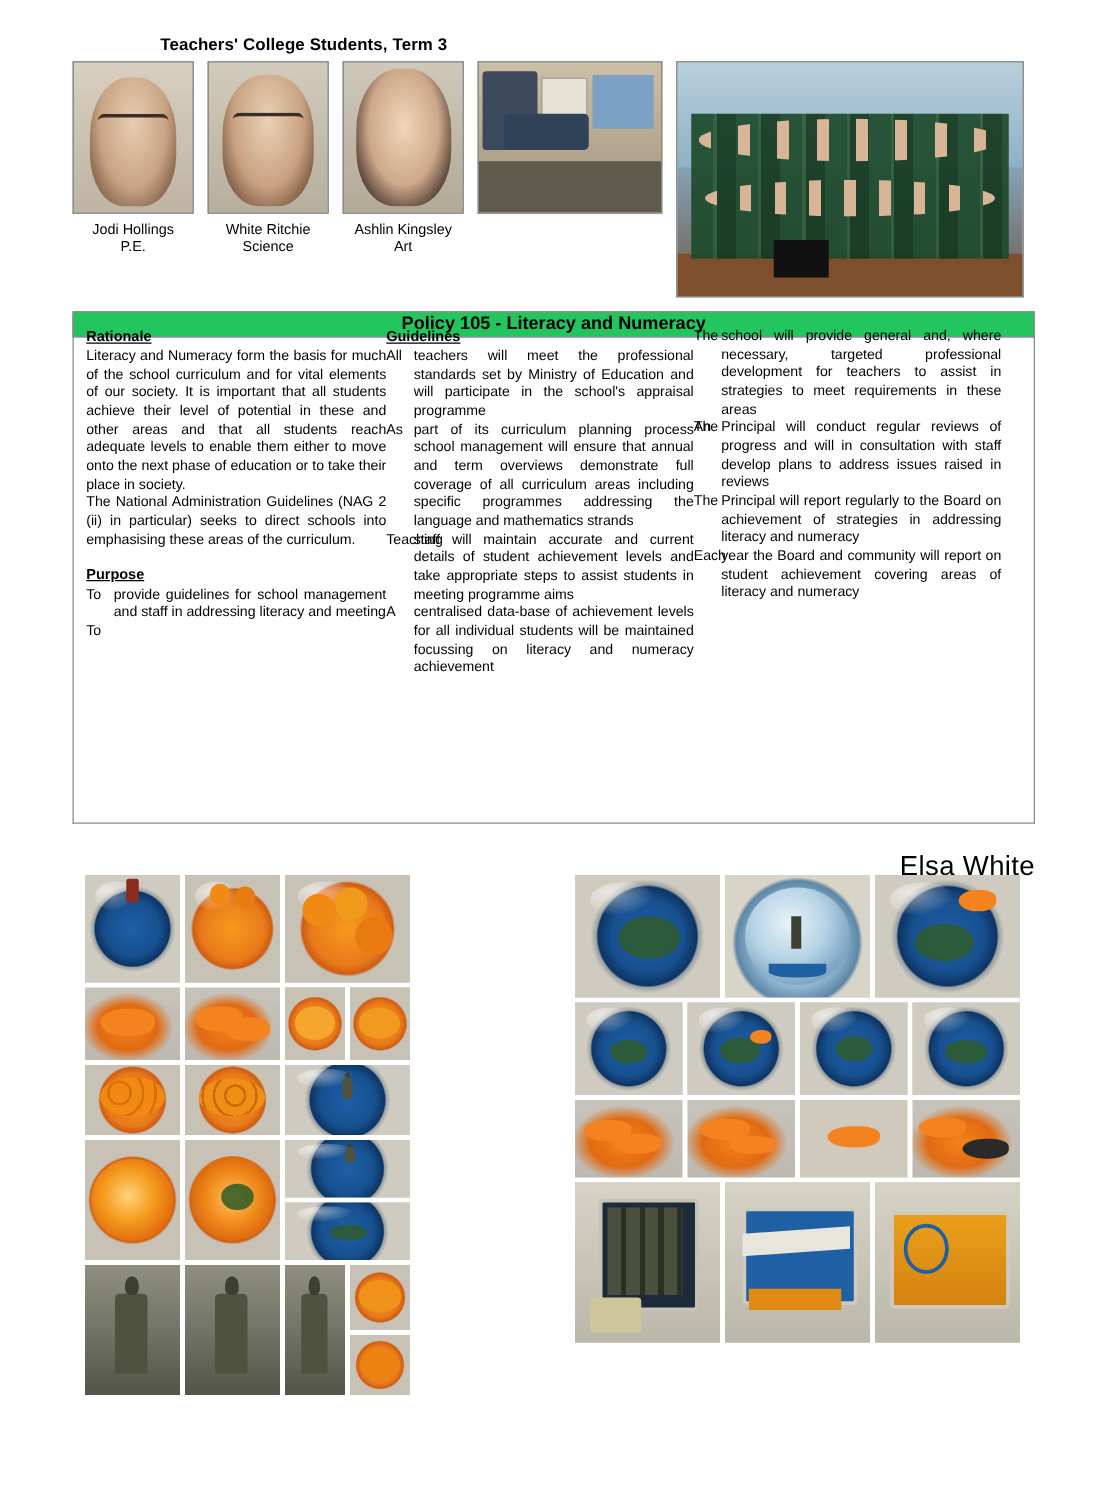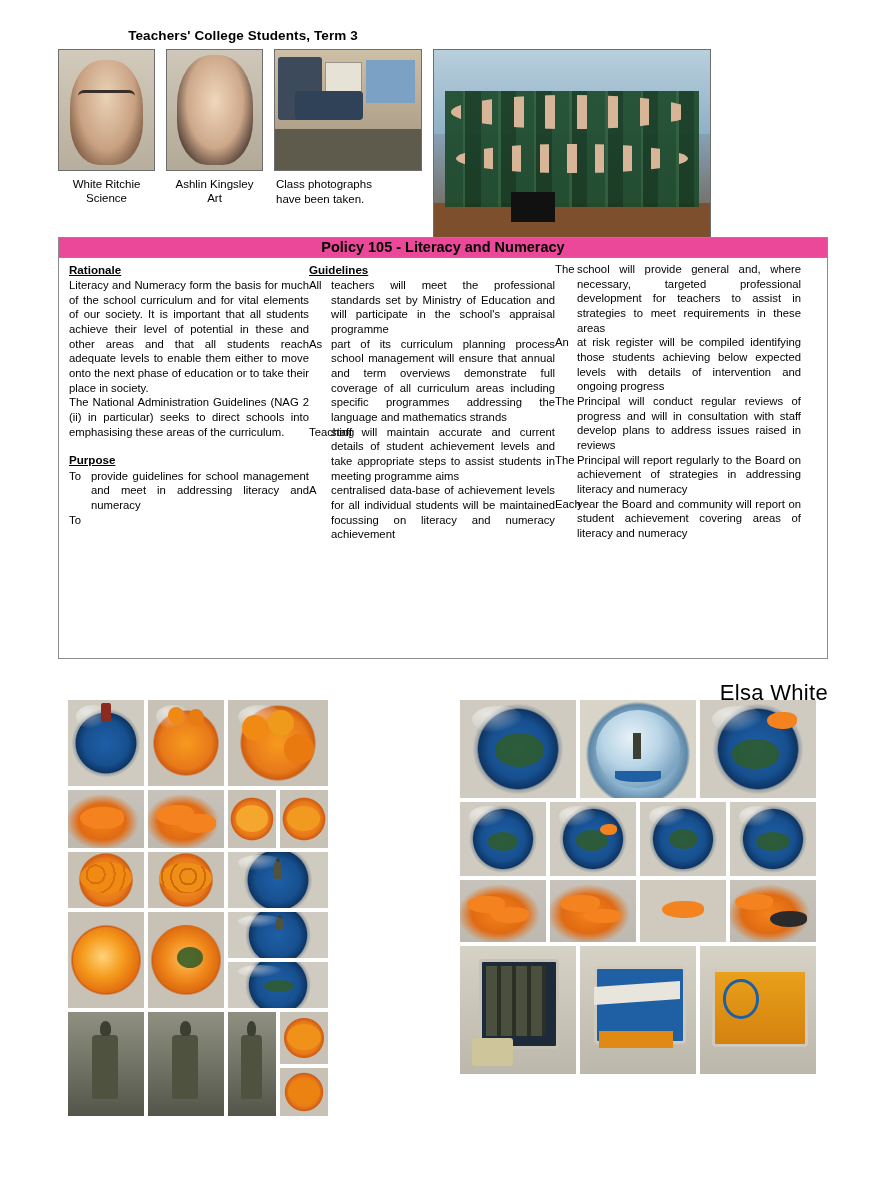--- a/index.html
+++ b/index.html
@@ -90,24 +90,24 @@
     border: 1px solid #6e6e6e;
     overflow: hidden;
     position: relative;
     background: #6d5a4a;
   }
 
   
   .policy-band {
     position: absolute;
     left: 58px;
-    top: 237px;
+    top: 249px;
     width: 770px;
     height: 21px;
-    background: #ec4899;
+    background: #22c55e;
     border: 1px solid #8c8c8c;
     box-sizing: border-box;
   }
   .policy-band .title {
     text-align: center;
     font-size: 14.5px;
     font-weight: bold;
     line-height: 19px;
   }
   .policy-body {
@@ -269,20 +269,30 @@
 
 <div class="page">
 
   <div class="top-section">
     <div class="top-heading">Teachers' College Students, Term 3</div>
 
     <div class="top-row">
 
       <div class="portrait-group">
 
+        <div class="portrait">
+          <div class="ph bg-dark" style="background:linear-gradient(#d8cfc0,#bfb4a3);">
+            <div style="position:absolute;left:14%;top:10%;width:72%;height:86%;background:radial-gradient(ellipse at 50% 35%, #e8cdb2 0%, #c9a384 55%, #8a6a52 80%);border-radius:45% 45% 40% 40%;"></div>
+            <div style="position:absolute;left:20%;top:34%;width:60%;height:14%;border-top:3px solid #3a2f28;border-radius:6px;"></div>
+          </div>
+          <div class="caption">
+            <div>Jodi Hollings</div>
+            <div>P.E.</div>
+          </div>
+        </div>
 
         <div class="portrait">
           <div class="ph" style="background:linear-gradient(#d2cabb,#b7ae9d);">
             <div style="position:absolute;left:12%;top:8%;width:76%;height:88%;background:radial-gradient(ellipse at 50% 35%, #e9d2b6 0%, #c9a182 55%, #7d5c44 82%);border-radius:45% 45% 40% 40%;"></div>
             <div style="position:absolute;left:20%;top:33%;width:60%;height:14%;border-top:3px solid #3a2f28;border-radius:6px;"></div>
           </div>
           <div class="caption">
             <div>White Ritchie</div>
             <div>Science</div>
           </div>
@@ -301,24 +311,20 @@
       </div>
 
       <div class="classroom-cell">
         <div class="classroom-ph" style="background:linear-gradient(#cdbfa6,#a2947c);">
           <div style="position:absolute;left:2%;top:6%;width:30%;height:52%;background:#3d4a5c;border-radius:3px;"></div>
           <div style="position:absolute;left:34%;top:10%;width:24%;height:30%;background:#e6e2d6;border:1px solid #9a9486;"></div>
           <div style="position:absolute;left:62%;top:8%;width:34%;height:36%;background:#7ba1c4;"></div>
           <div style="position:absolute;left:14%;top:34%;width:46%;height:24%;background:#2f4257;border-radius:4px;"></div>
           <div style="position:absolute;left:0;bottom:0;width:100%;height:34%;background:#5e5a4c;"></div>
         </div>
-        <div class="classroom-cap">
-          <div>Class photographs</div>
-          <div>have been taken.</div>
-        </div>
       </div>
 
       <div>
         <div class="group-ph" style="background:linear-gradient(#9fbcd1 0%, #88a7bf 40%, #6d5d4b 100%);">
           <div style="position:absolute;left:0;top:0;width:100%;height:45%;background:linear-gradient(#b9cfdc,#8fb0c6);"></div>
           <div style="position:absolute;left:0;bottom:0;width:100%;height:18%;background:#7d4f2c;"></div>
           <div style="position:absolute;left:4%;top:22%;width:92%;height:62%;background:repeating-linear-gradient(90deg,#1d4a2c 0 7%,#2b5c38 7% 8%,#14381f 8% 14%);opacity:.92;"></div>
           <div style="position:absolute;left:6%;top:24%;width:88%;height:18%;background:repeating-linear-gradient(90deg,#d9b598 0 4%,rgba(0,0,0,0) 4% 13%);border-radius:50%;"></div>
           <div style="position:absolute;left:8%;top:50%;width:84%;height:16%;background:repeating-linear-gradient(90deg,#d9b598 0 4%,rgba(0,0,0,0) 4% 12%);border-radius:50%;"></div>
           <div style="position:absolute;left:28%;bottom:8%;width:16%;height:16%;background:#111;"></div>
@@ -335,21 +341,21 @@
   <div class="policy-body">
 
     <div class="col c1">
       <h3 class="sub">Rationale</h3>
       <p class="just">Literacy and Numeracy form the basis for much of the school curriculum and for vital elements of our society.  It is important that all students achieve their level of potential in these and other areas and that all students reach adequate levels to enable them either to move onto the next phase of education or to take their place in society.</p>
       <p class="just">The National Administration Guidelines (NAG 2 (ii) in particular) seeks to direct schools into emphasising these areas of the curriculum.</p>
       <h3 class="sub spaced">Purpose</h3>
       <ul class="hang">
         <li>
           <span class="mk">To</span>
-          <span>provide guidelines for school management and meet in addressing literacy and numeracy</span>
+          <span>provide guidelines for school management and staff in addressing literacy and meeting</span>
         </li>
         <li>
           <span class="mk">To</span>
         </li>
       </ul>
     </div>
 
     <div class="col c2">
       <h3 class="sub">Guidelines</h3>
       <ul class="hang">
@@ -373,21 +379,20 @@
     </div>
 
     <div class="col c3">
       <ul class="hang">
         <li>
           <span class="mk">The</span>
           <span>school will provide general and, where necessary, targeted professional development for teachers to assist in strategies to meet requirements in these areas</span>
         </li>
         <li>
           <span class="mk">An</span>
-          <span>at risk register will be compiled identifying those students achieving below expected levels with details of intervention and ongoing progress</span>
         </li>
         <li>
           <span class="mk">The</span>
           <span>Principal will conduct regular reviews of progress and will in consultation with staff develop plans to address issues raised in reviews</span>
         </li>
         <li>
           <span class="mk">The</span>
           <span>Principal will report regularly to the Board on achievement of strategies in addressing literacy and numeracy</span>
         </li>
         <li>

